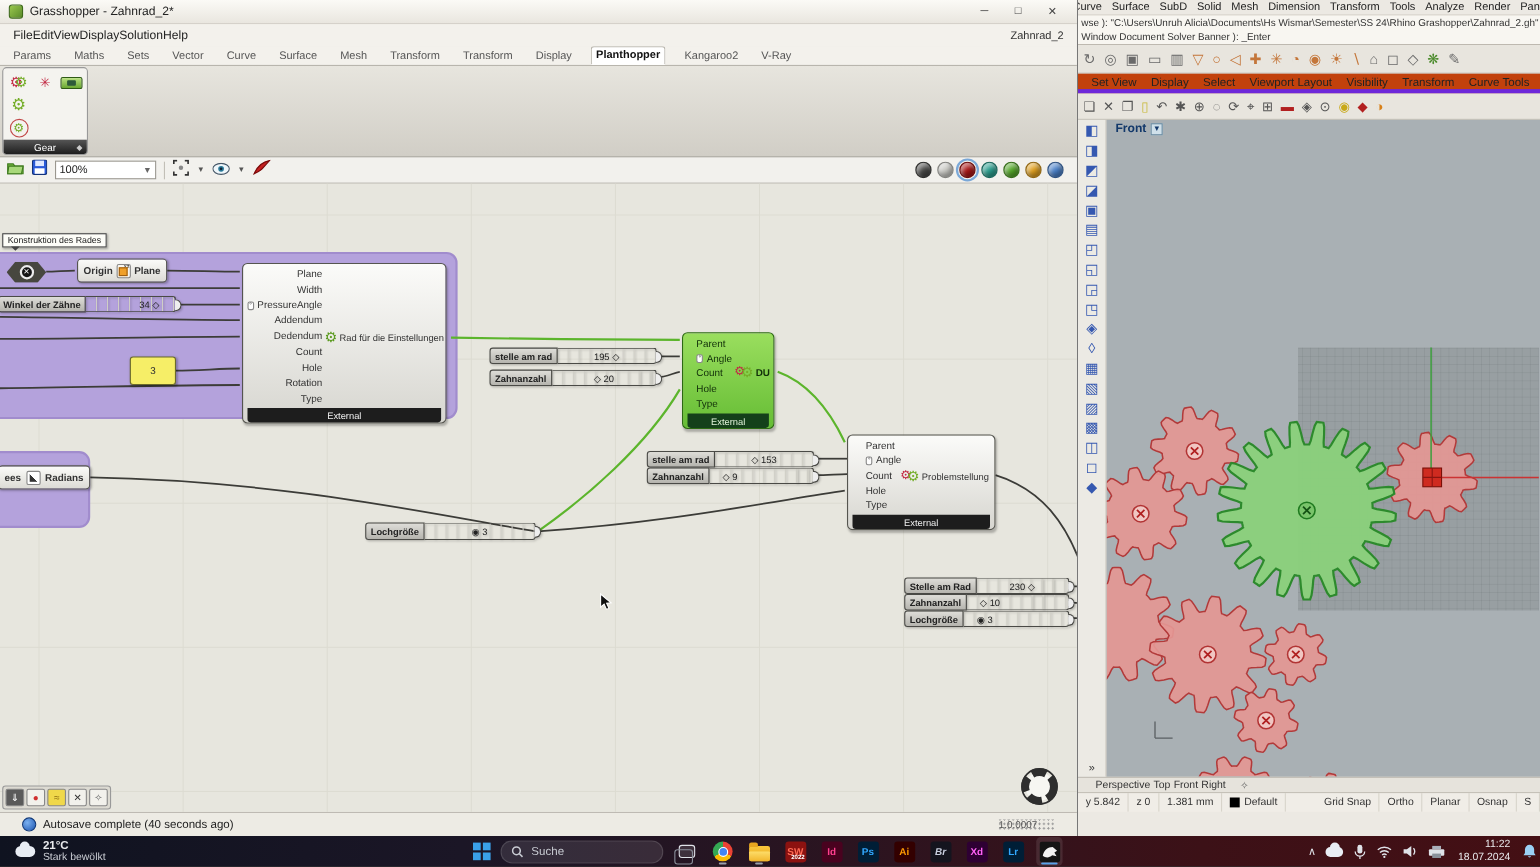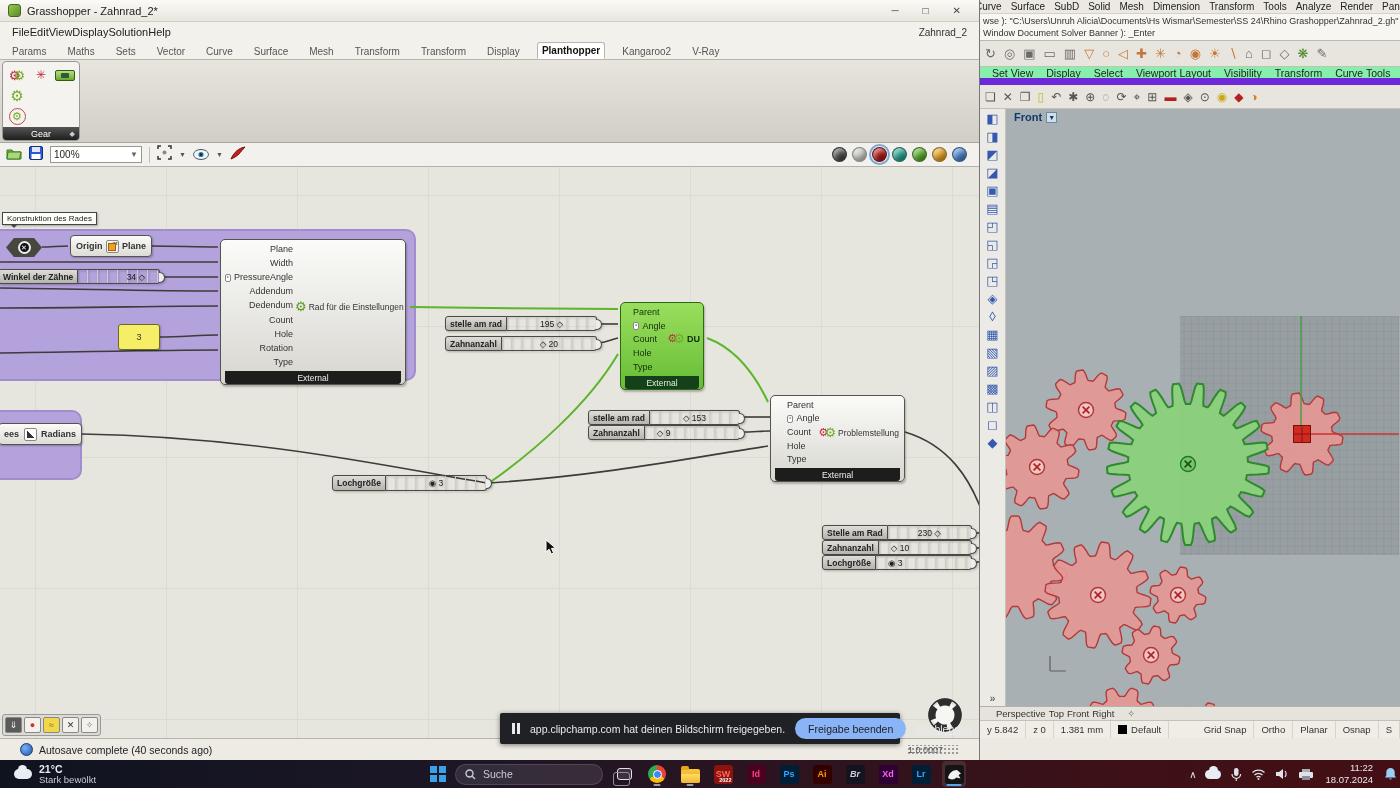--- a/index.html
+++ b/index.html
@@ -83,21 +83,21 @@
 .share-btn{height:21px;padding:0 13px;border-radius:11px;background:#8ab4f8;color:#202124;font-size:10.5px;display:flex;align-items:center;white-space:nowrap}
 .share-link{color:#e8eaed;font-size:10.5px;text-decoration:underline;white-space:nowrap}
 
 
 #rhino-window{position:absolute;left:980px;top:0;width:420px;height:760px;background:#ece9e3;overflow:hidden}
 .rh-title{height:22px;background:linear-gradient(#f4f2ec,#ddd9d1);display:flex;align-items:center;gap:5px;padding:0 5px;font-size:10.5px;color:#444;border-bottom:1px solid #c8c4bc;white-space:nowrap;overflow:hidden}
 .rh-appicon{width:12px;height:12px;background:#b8b4ac;border:1px solid #888;border-radius:2px;flex:none}
 .rh-menu{height:13px;display:flex;gap:9px;font-size:10px;color:#222;overflow:hidden;white-space:nowrap;margin-left:-5px;align-items:center;background:#ece9e3}
 .rh-cmd{height:28px;background:#f8f6f1;border-top:1px solid #d5d1c8;border-bottom:1px solid #beb9b0;font-size:9px;color:#333;padding:1px 3px;line-height:1.35;white-space:nowrap;overflow:hidden}
 .rh-tb1{height:26px;display:flex;align-items:center;gap:8px;padding:0 5px;background:#e8e5de;border-bottom:1px solid #c5c1b8;font-size:13px;overflow:hidden;white-space:nowrap}
-.rh-tabrow{height:18px;display:flex;align-items:flex-start;gap:13px;font-size:10.5px;color:#222;padding:0 12px;background:#86efac;border-bottom:7px solid #6d28d9;white-space:nowrap;overflow:hidden}
+.rh-tabrow{height:18px;display:flex;align-items:flex-end;gap:13px;font-size:10.5px;color:#222;padding:0 12px;background:#c2410c;border-bottom:4px solid #6d28d9;white-space:nowrap;overflow:hidden}
 .rh-tb2{height:24px;display:flex;align-items:center;gap:7px;padding:0 5px;background:#e8e5de;border-bottom:1px solid #c5c1b8;font-size:12px;color:#555;overflow:hidden;white-space:nowrap}
 .rh-main{position:relative;height:597px;display:flex}
 .rh-side{width:26px;background:#eceae4;border-right:1px solid #c5c1b8;display:flex;flex-direction:column;align-items:center;padding-top:2px;gap:1px;font-size:13px;color:#3558b0;overflow:hidden;flex:none}
 .rh-side .more{margin-top:auto;color:#333;font-size:10px;padding-bottom:2px}
 .rh-view{position:relative;flex:1;background:#a9b0b4;overflow:hidden}
 .vp-label{position:absolute;left:8px;top:2px;font-size:11px;font-weight:bold;color:#12386a;display:flex;gap:4px;align-items:center;z-index:5}
 .vp-label .dd{width:11px;height:11px;background:#cfe0ea;border:1px solid #6a8aa0;font-size:7px;display:flex;align-items:center;justify-content:center;color:#12386a;font-weight:normal}
 .rh-vtabs{height:14px;background:#e6e3dc;border-top:1px solid #b5b1a8;display:flex;gap:13px;align-items:center;font-size:9.5px;color:#333;padding:0 16px}
 .rh-status{height:18px;background:#f0ede7;border-top:1px solid #c5c1b8;display:flex;align-items:center;font-size:9.5px;color:#333;overflow:hidden;white-space:nowrap}
 .rh-status .cell{padding:0 7px;border-right:1px solid #d8d4cb;display:flex;gap:4px;align-items:center;height:100%}
@@ -555,29 +555,20 @@
       <span style="display:flex;height:100%">
           <span class="cell">Grid Snap</span>
           <span class="cell">Ortho</span>
           <span class="cell">Planar</span>
           <span class="cell active">Osnap</span>
           <span class="cell">S</span>
         </span>
     </div>
   </div>
 
-  <div id="share-banner">
-    <span class="pausebars">
-        <i></i>
-        <i></i>
-      </span>
-    <span class="share-text">app.clipchamp.com hat deinen Bildschirm freigegeben.</span>
-    <span class="share-btn">Freigabe beenden</span>
-    <span class="share-link">Ausblenden</span>
-  </div>
 
   <div id="taskbar">
     <div class="tb-weather">
       <span class="cloud-ic"></span>
       <span>
           <div class="t1">21°C</div>
           <div class="t2">Stark bewölkt</div>
         </span>
     </div>
     <div class="tb-apps-wrap">

